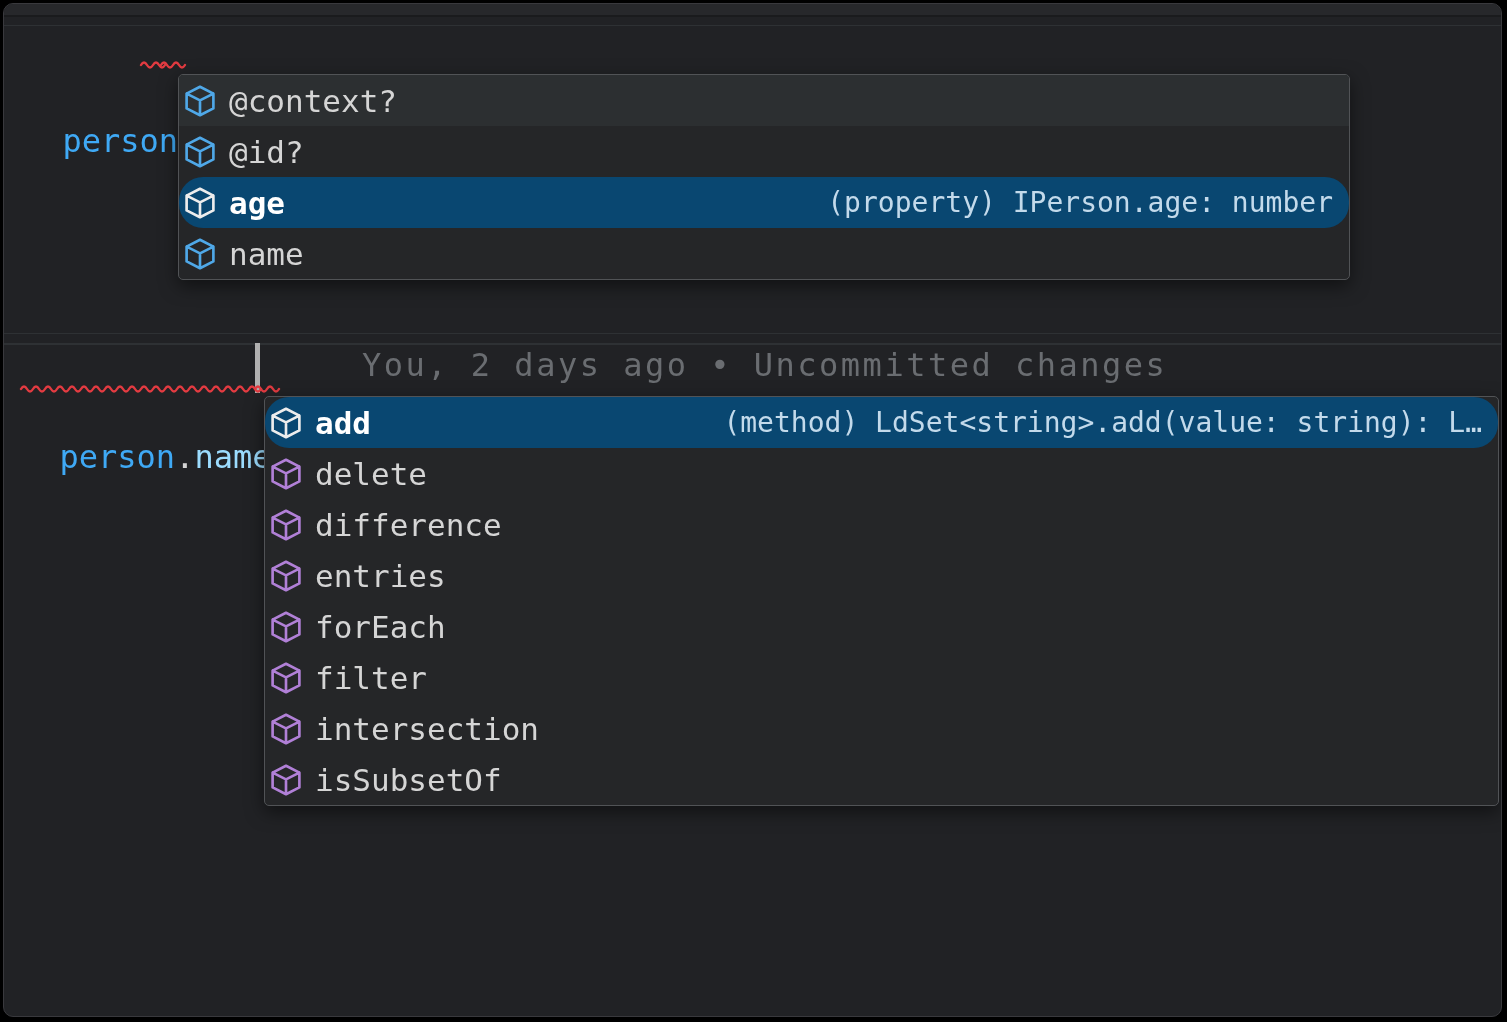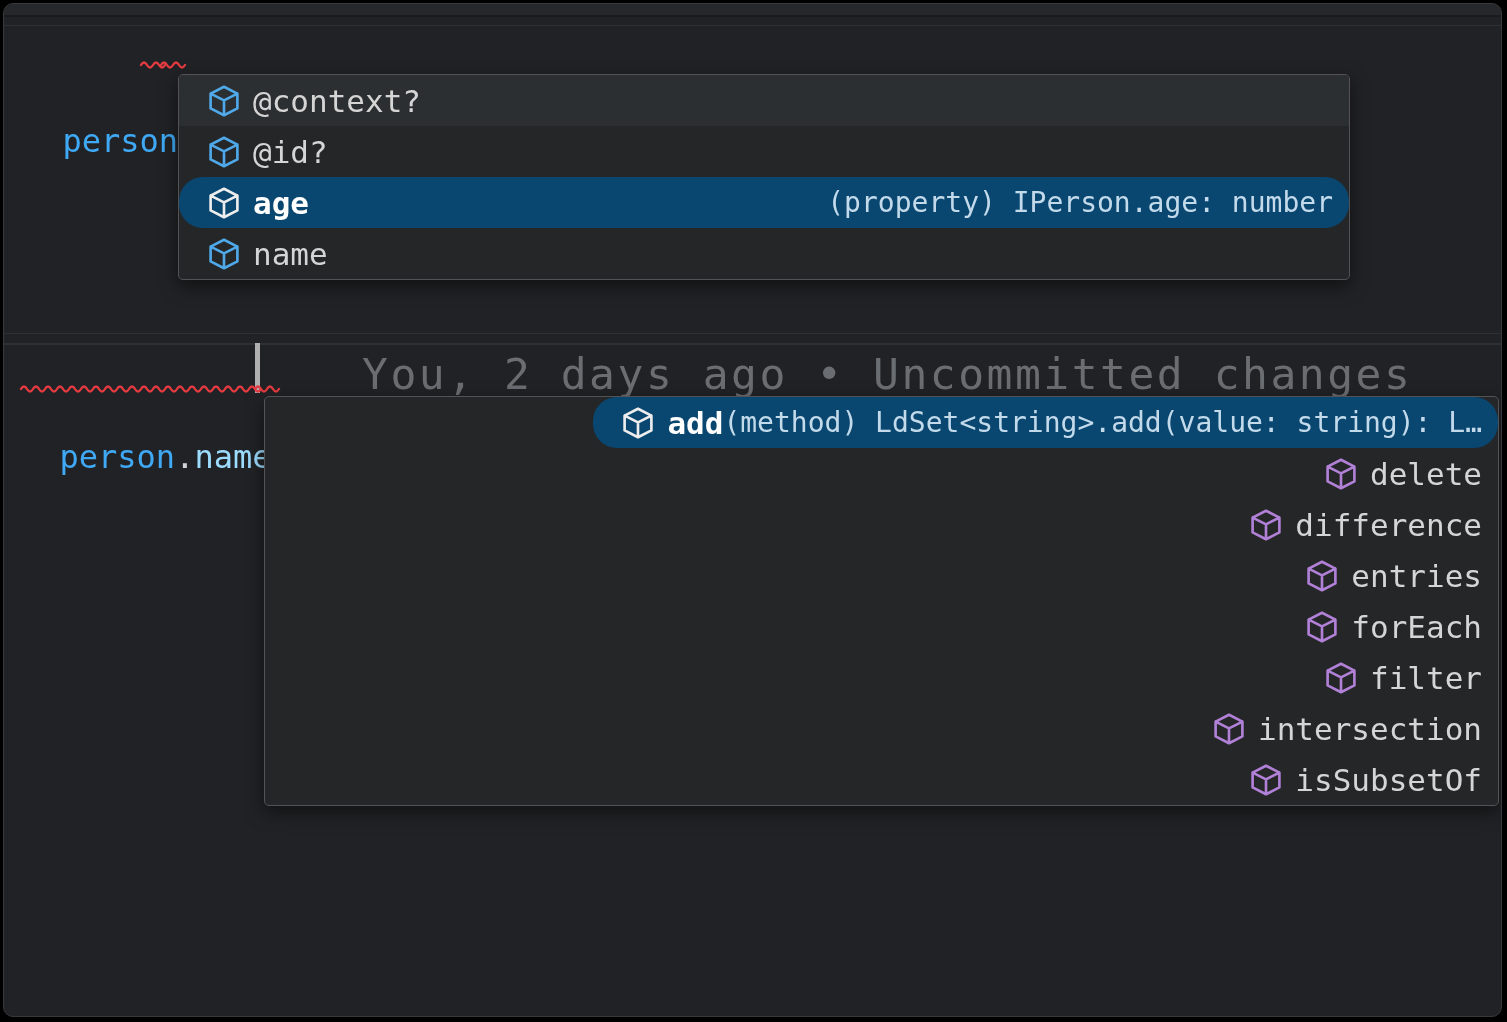--- a/index.html
+++ b/index.html
@@ -25,45 +25,44 @@
   
   .code-line{
     position:absolute;font-size:32px;line-height:46px;white-space:pre;
     color:var(--token-punctuation,#d4d4d4);
   }
   .tok-variable{color:var(--token-variable,#3fa9f5);}
   .tok-property{color:var(--token-property,#9cdcfe);}
   .tok-punctuation{color:var(--token-punctuation,#d4d4d4);}
 
   .blame{
-    position:absolute;font-size:43px;line-height:46px;
+    position:absolute;font-size:32px;line-height:46px;
     letter-spacing:2.5px;white-space:pre;
     color:var(--blame-color,#6a6d71);
-    margin-top:9px;
   }
   .cursor{
     position:absolute;width:5px;height:50px;
     background:var(--cursor-color,#b0b0b0);
   }
   svg.squiggle{position:absolute;overflow:visible;}
   svg.squiggle path{fill:none;stroke:var(--squiggle-color,#e23b41);stroke-width:2.4;stroke-linecap:round;}
 
   
   .suggest{
     position:absolute;box-sizing:border-box;
     background:var(--widget-bg,#252628);
     border:1px solid var(--widget-border,#515356);
     border-radius:5px;
     box-shadow:0 6px 18px rgba(0,0,0,.5);
     display:flex;flex-direction:column;
     overflow:hidden;
   }
   .row{
     display:flex;align-items:center;box-sizing:border-box;
-    padding:0 16px 0 28px;flex:0 0 auto;
+    padding:0 16px 0 4px;flex:0 0 auto;
   }
   .w1 .row{height:51px;}
   .w2 .row{height:51px;}
   .row.hovered{background:var(--row-hover-bg,#2c2f31);}
   .row.selected{background:var(--row-selected-bg,#094771);border-radius:24px;}
   .row svg.cube{width:34px;height:34px;flex:0 0 34px;margin-right:12px;}
   .row svg.cube path{fill:none;stroke:currentColor;stroke-width:1.25;stroke-linejoin:round;stroke-linecap:round;}
   .icon-blue svg.cube{color:var(--icon-blue,#4fa8e8);}
   .icon-purple svg.cube{color:var(--icon-purple,#b180d7);}
   .row.selected svg.cube{color:var(--icon-selected,#ededed) !important;}
@@ -136,21 +135,21 @@
   <span class="tok tok-variable">person</span><span class="tok tok-punctuation">.</span><span class="tok tok-property">name</span><span class="tok tok-punctuation">.</span></div>
   <div class="blame" style="left:358px;top:338px">You, 2 days ago • Uncommitted changes</div>
   <div class="cursor" style="left:251px;top:339px"></div>
   <svg class="squiggle" style="left:17px;top:380px" viewBox="0 0 232 10" width="232" height="10">
       <path d="M0 5 q3 -5 6 0 q3 5 6 0 q3 -5 6 0 q3 5 6 0 q3 -5 6 0 q3 5 6 0 q3 -5 6 0 q3 5 6 0 q3 -5 6 0 q3 5 6 0 q3 -5 6 0 q3 5 6 0 q3 -5 6 0 q3 5 6 0 q3 -5 6 0 q3 5 6 0 q3 -5 6 0 q3 5 6 0 q3 -5 6 0 q3 5 6 0 q3 -5 6 0 q3 5 6 0 q3 -5 6 0 q3 5 6 0 q3 -5 6 0 q3 5 6 0 q3 -5 6 0 q3 5 6 0 q3 -5 6 0 q3 5 6 0 q3 -5 6 0 q3 5 6 0 q3 -5 6 0 q3 5 6 0 q3 -5 6 0 q3 5 6 0 q3 -5 6 0 q3 5 6 0 q3 -5 6 0 q3 5 6 0"></path>
     </svg>
   <svg class="squiggle" style="left:251px;top:380px" viewBox="0 0 14 10" width="14" height="10">
       <path d="M0 5 q3 -5 6 0 q3 5 6 0 q3 -5 6 0 q3 5 6 0"></path>
     </svg>
 
-  <div class="suggest w2" style="left:260px;top:392px;width:1235px;align-items:flex-end;">
+  <div class="suggest w2" style="left:260px;top:392px;width:1235px;">
 
       <div class="row selected icon-purple">
         <svg class="cube" viewBox="0 0 16 16">
           <path d="M8 1.3 L14.3 4.5 L14.3 11.5 L8 14.7 L1.7 11.5 L1.7 4.5 Z M1.7 4.5 L8 7.7 L14.3 4.5 M8 7.7 L8 14.7"></path>
         </svg>
         <span class="lbl">add</span>
         <span class="detail">(method) LdSet&lt;string&gt;.add(value: string): L…</span>
       </div>
 
 

